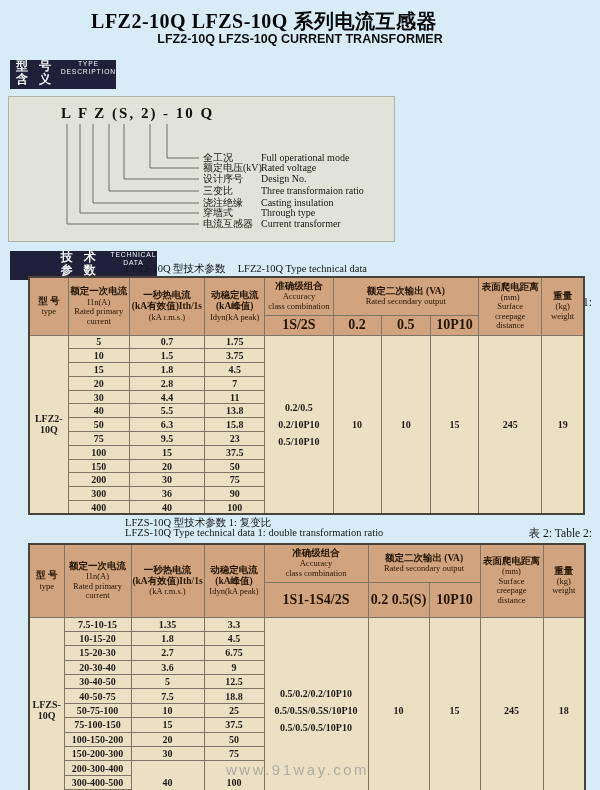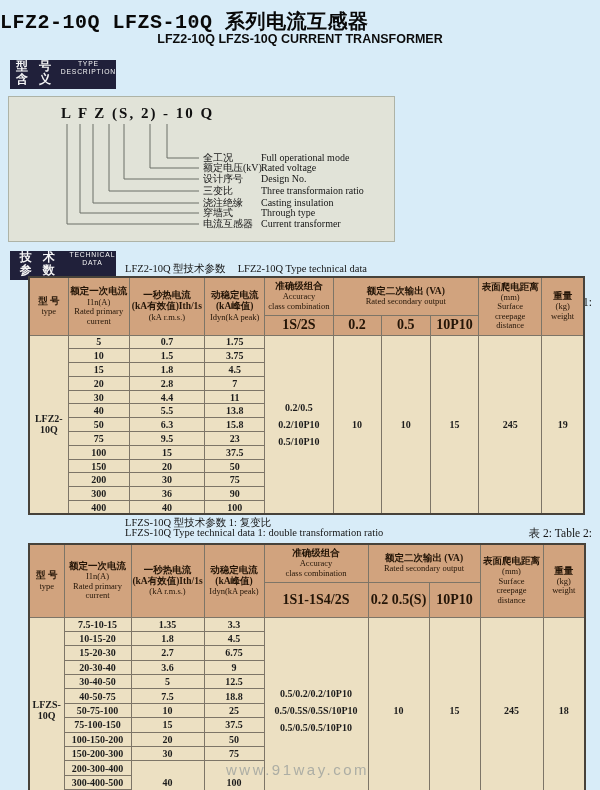--- a/index.html
+++ b/index.html
@@ -4,39 +4,39 @@
 <style>
   html,body{margin:0;padding:0;}
   body{
     width:600px;height:790px;position:relative;overflow:hidden;
     background:#d8ecf8;
     font-family:"Liberation Serif","DejaVu Serif",serif;
     color:#111;
   }
   
   .page-title{
-    position:absolute;top:8px;left:0;width:528px;text-align:left;
-    font-family:Liberation Mono, monospace;
+    position:absolute;top:8px;left:0;width:528px;text-align:center;
+    font-family:Liberation Serif, serif;
     font-weight:bold;font-size:20px;letter-spacing:0.5px;color:#090909;
   }
   .page-subtitle{
     position:absolute;top:32px;left:0;width:600px;text-align:center;
     font-family:"Liberation Sans","DejaVu Sans",sans-serif;
     font-weight:bold;font-size:12.5px;color:#0c0c0c;
   }
   
   .sec-label{
     position:absolute;left:10px;width:106px;height:29px;
     background:#20203a;color:#f5f5f5;text-align:center;
     display:flex;flex-direction:row;justify-content:center;
   }
   .sec-label .cn{font-size:12px;font-weight:bold;letter-spacing:4px;line-height:1.1;}
   .sec-label .en{font-size:6.8px;letter-spacing:0.8px;line-height:1.2;font-family:"Liberation Sans",sans-serif;}
   #label-type{top:60px;}
-  #label-tech{top:251px;}
+  #label-tech{top:251px;padding-left:41px;}
   
   .panel{
     position:absolute;left:8px;top:96px;width:387px;height:146px;
     background:#e1e3d8;border:1px solid #aeb3a6;box-sizing:border-box;
   }
   .model-code{
     position:absolute;left:52px;top:8px;font-size:15px;font-weight:bold;
     letter-spacing:2px;color:#101010;
   }
   .panel svg{position:absolute;left:0;top:0;}

